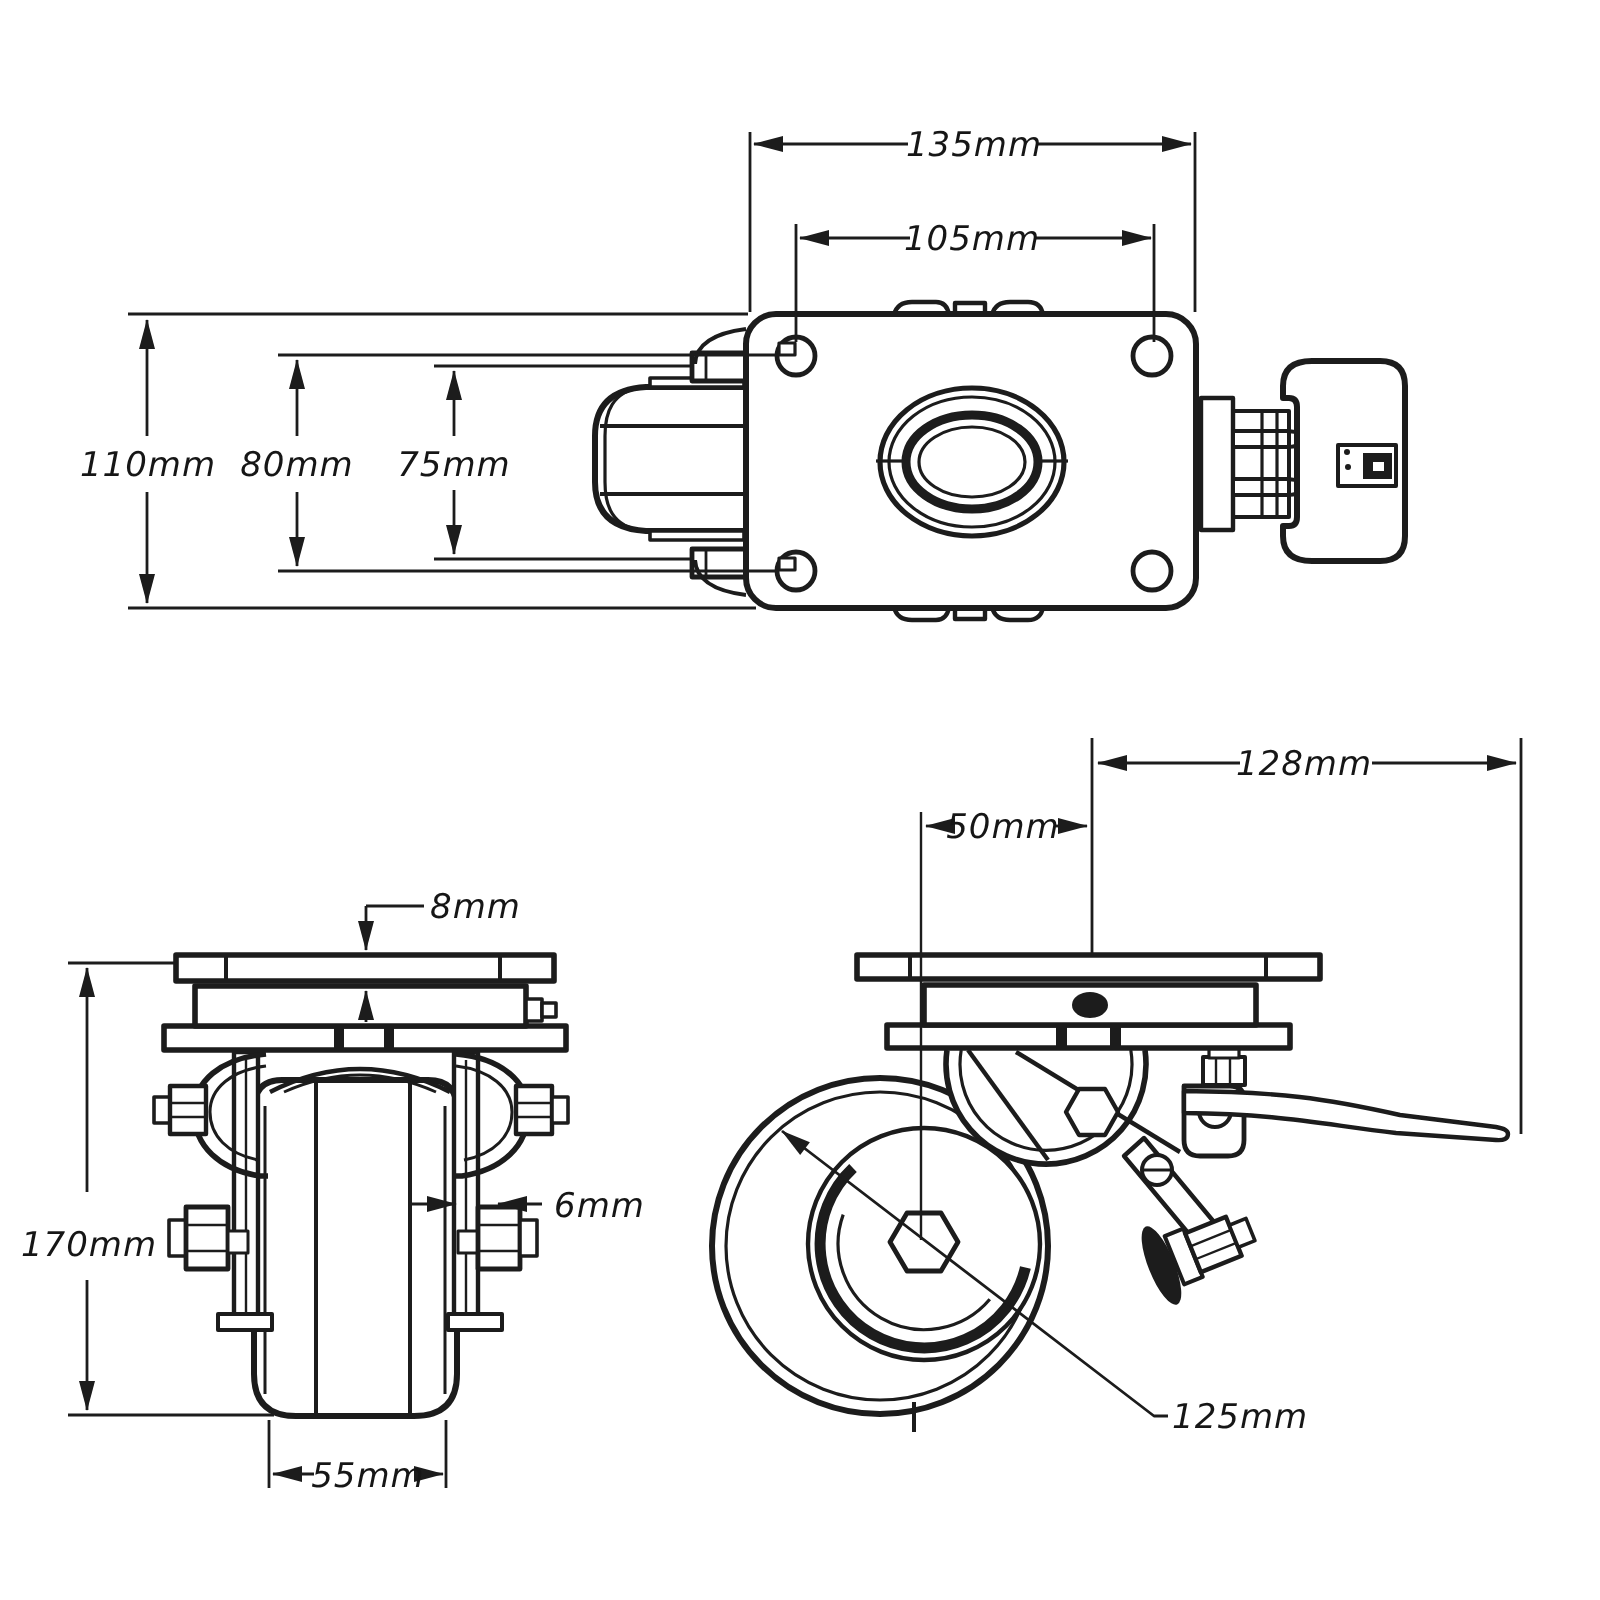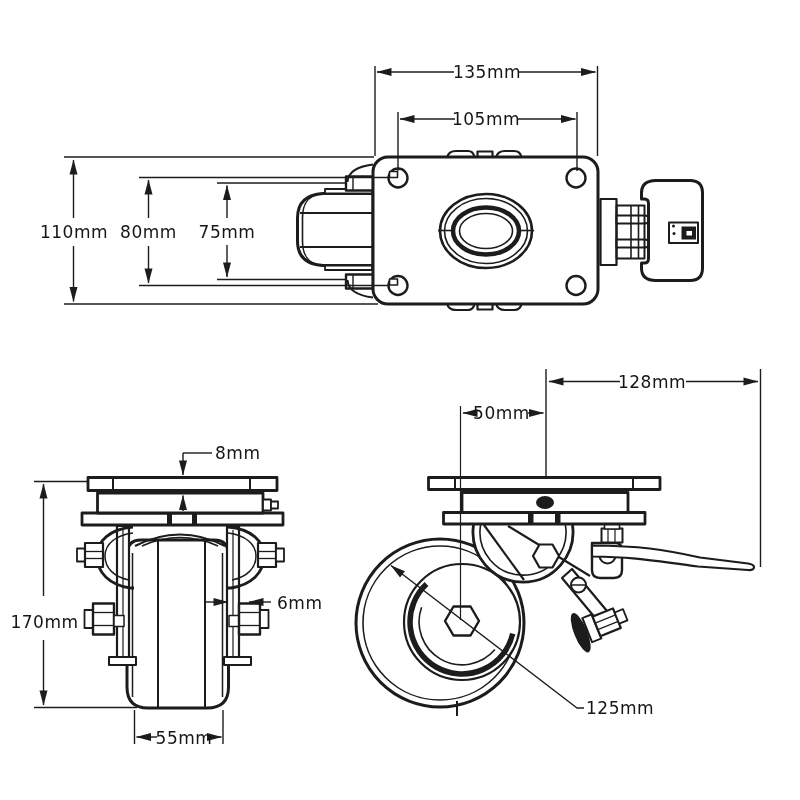--- a/index.html
+++ b/index.html
@@ -1,16 +1,16 @@
 <!DOCTYPE html>
 <html><head>
 <meta charset="utf-8">
 <style>
   html,body{margin:0;padding:0;background:#ffffff;}
-  .stage{width:800px;height:800px;background:#ffffff;position:relative;overflow:hidden;}
+  .stage{width:800px;height:800px;background:#ffffff;position:relative;overflow:hidden;font-style:italic;}
   svg{display:block;}
   .dim-text{
     font-family:"DejaVu Sans", sans-serif;
     font-size:17px;
     letter-spacing:0.5px;
     fill:#161616;
   }
 </style>
 </head>
 <body>

